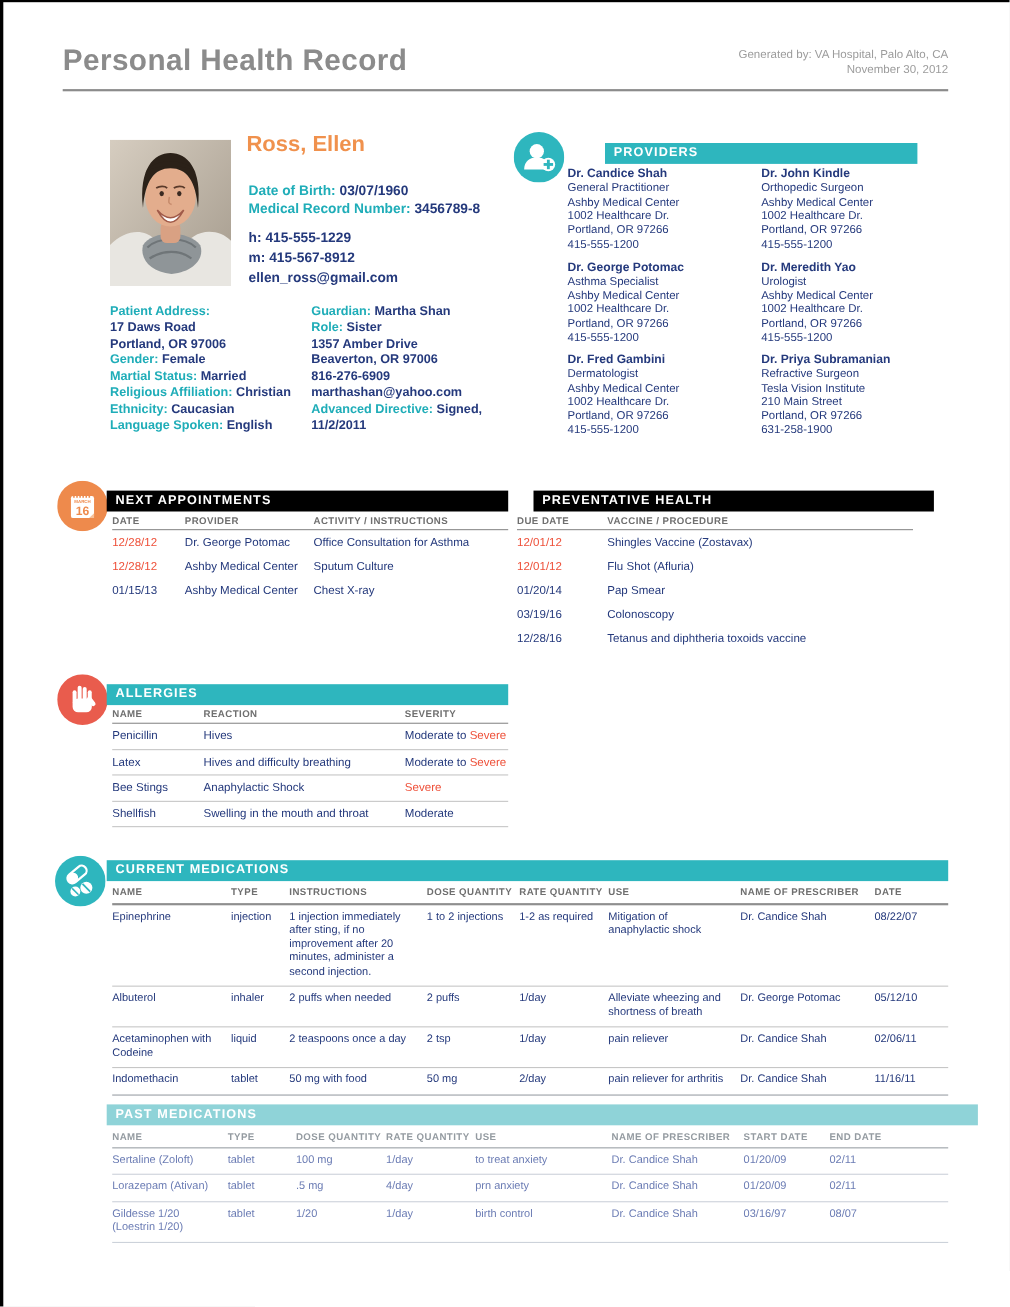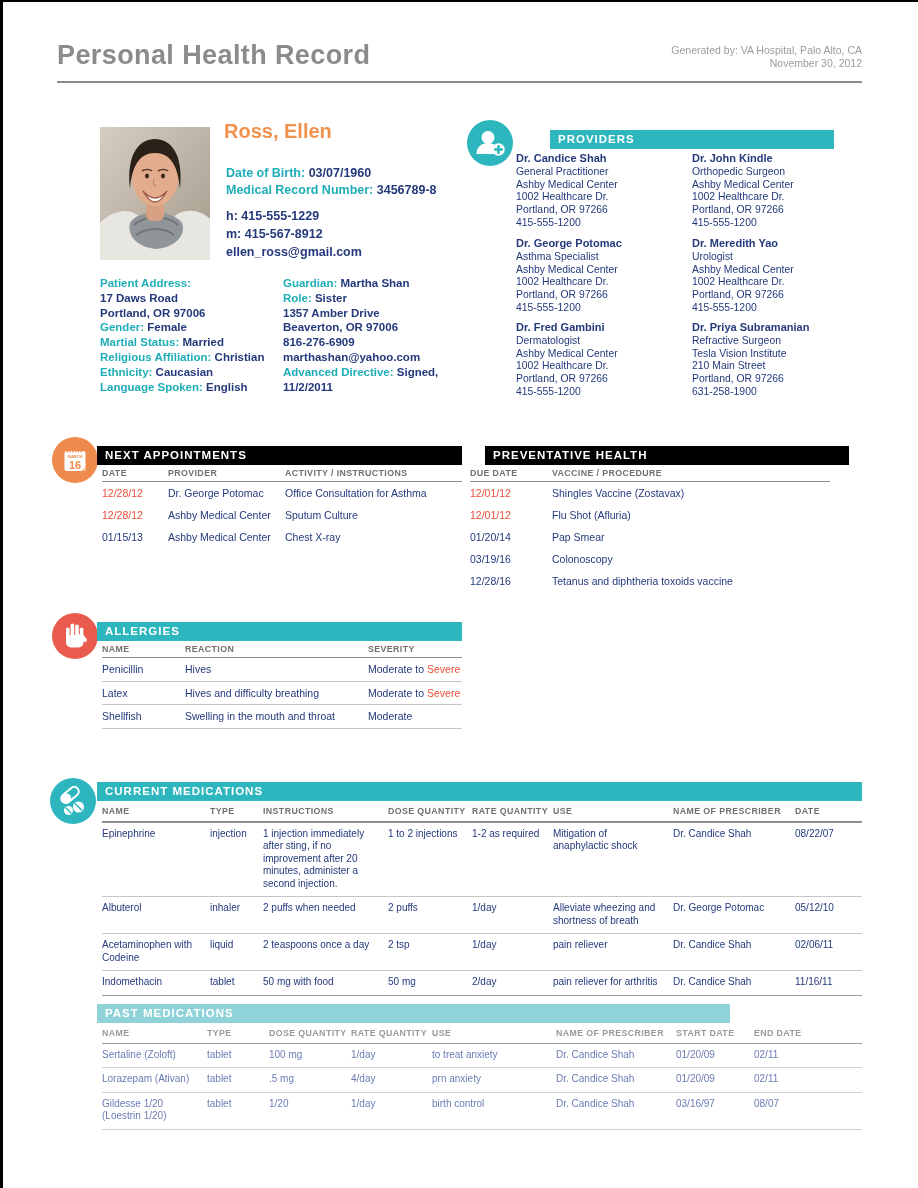--- a/index.html
+++ b/index.html
@@ -300,20 +300,25 @@
       <div>Penicillin</div>
         <div>Hives</div>
       <div><span>Moderate to </span><span class="red">Severe</span></div>
     </div>
     <div class="tr">
       <div>Latex</div>
         <div>Hives and difficulty breathing</div>
       <div><span>Moderate to </span><span class="red">Severe</span></div>
     </div>
     <div class="tr">
+      <div>Bee Stings</div>
+        <div>Anaphylactic Shock</div>
+      <div><span></span><span class="red">Severe</span></div>
+    </div>
+    <div class="tr">
       <div>Shellfish</div>
         <div>Swelling in the mouth and throat</div>
       <div><span>Moderate</span><span class="red"></span></div>
     </div>
   </div>
 
   <div class="circle-icon" style="left:50px; top:778px; width:46px; height:46px;">
     <svg width="46" height="46" viewBox="0 0 46 46">
       <circle cx="23" cy="23" r="23" fill="#2eb6be"></circle>
       <g transform="rotate(-40 20 17)">
@@ -373,21 +378,21 @@
         <div class="td">tablet</div>
       <div class="td">50 mg with food</div>
         <div class="td">50 mg</div>
       <div class="td">2/day</div>
         <div class="td">pain reliever for arthritis</div>
       <div class="td">Dr. Candice Shah</div>
         <div class="td">11/16/11</div>
     </div>
   </div>
 
-  <div class="sec-bar teal-light" style="left:97px; top:1004px; width:633px;">PAST MEDICATIONS</div>
+  <div class="sec-bar teal-light" style="left:97px; top:1004px; width:792px;">PAST MEDICATIONS</div>
   <div class="tbl pmed">
     <div class="thead">
       <div>NAME</div>
         <div>TYPE</div>
       <div>DOSE QUANTITY</div>
         <div>RATE QUANTITY</div>
       <div>USE</div>
         <div>NAME OF PRESCRIBER</div>
       <div>START DATE</div>
         <div>END DATE</div>

